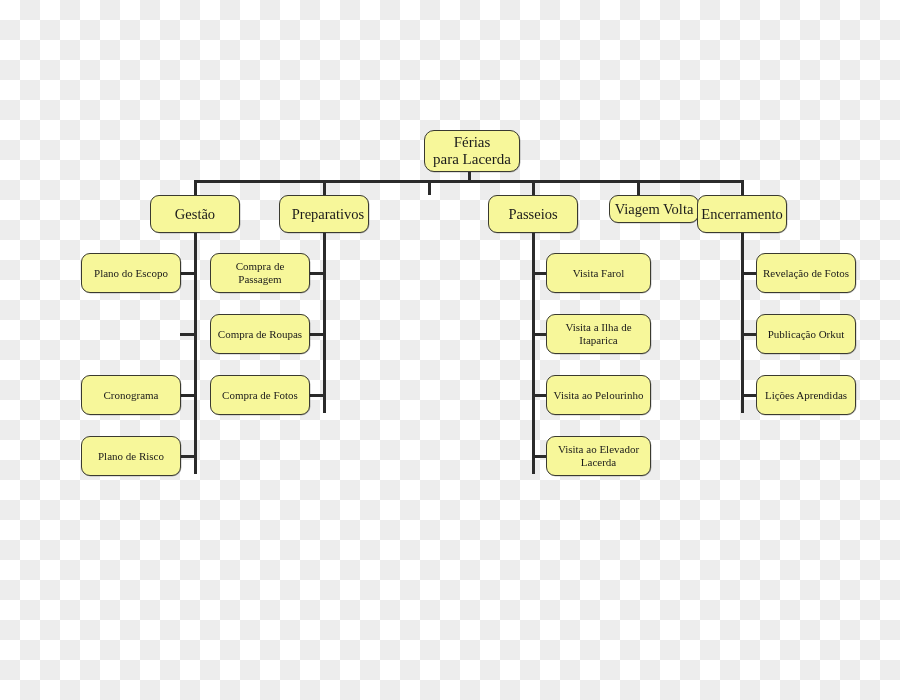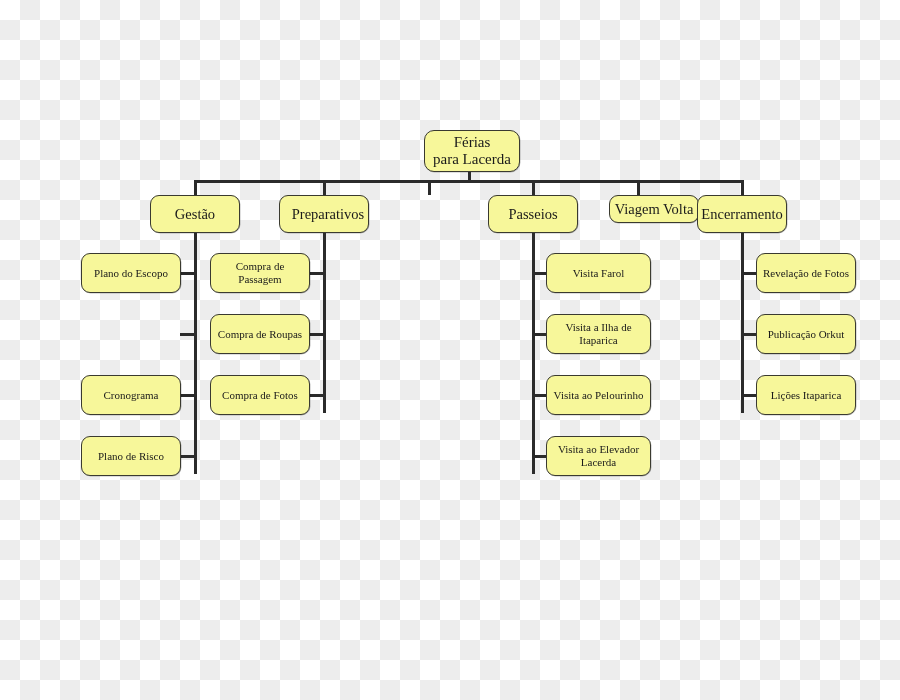--- a/index.html
+++ b/index.html
@@ -166,17 +166,17 @@
     <div class="line h" style="left:741px; top:333px; width:16px;"></div>
     <div class="line h" style="left:741px; top:394px; width:16px;"></div>
 
     <div class="node level3" style="left:756px; top:253px; width:100px; height:40px;">
       <span>Revelação de Fotos</span>
     </div>
     <div class="node level3" style="left:756px; top:314px; width:100px; height:40px;">
       <span>Publicação Orkut</span>
     </div>
     <div class="node level3" style="left:756px; top:375px; width:100px; height:40px;">
-      <span>Lições Itaparica</span>
+      <span>Lições Aprendidas</span>
     </div>
 
   </div>
 </div>
 
 </body></html>

